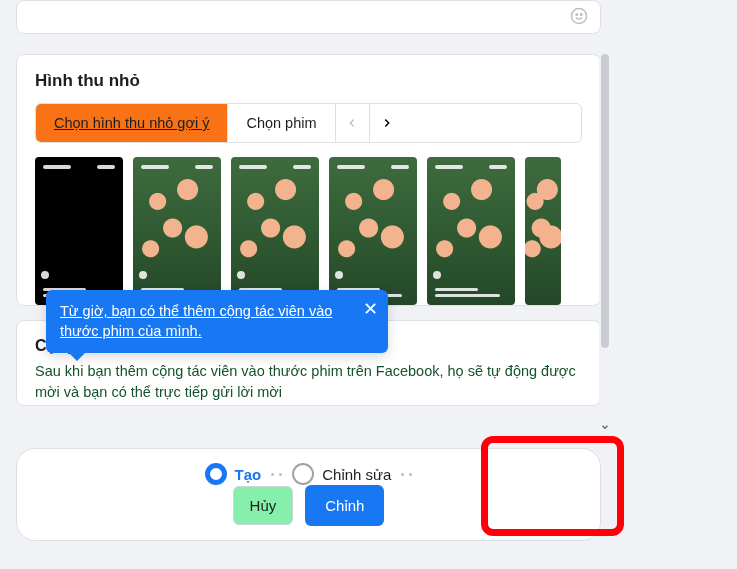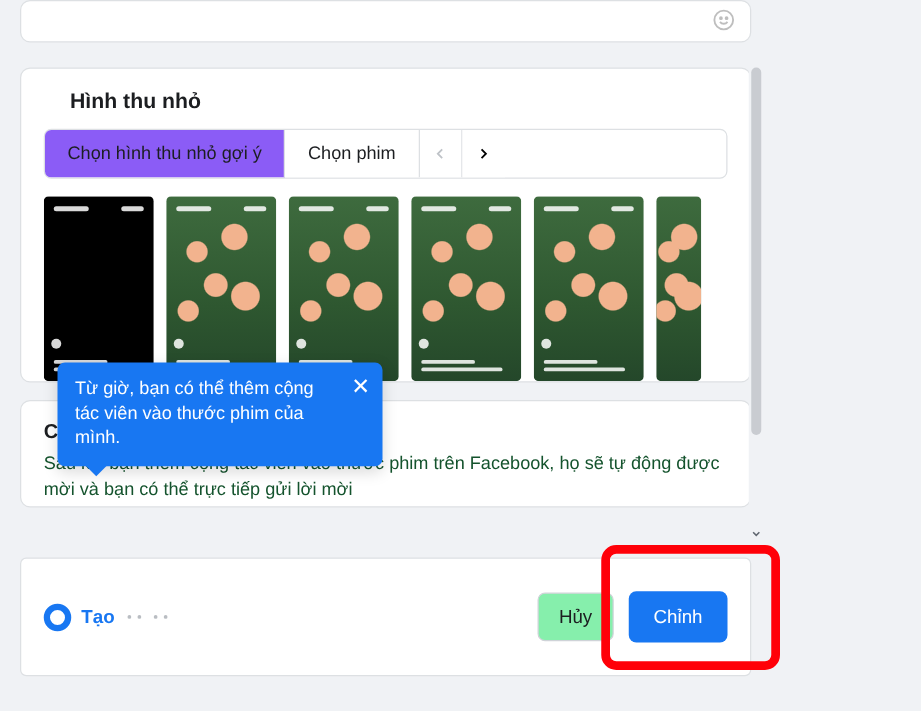--- a/index.html
+++ b/index.html
@@ -4,24 +4,24 @@
 <style>
   * { box-sizing: border-box; margin: 0; padding: 0; }
   body { font-family: -apple-system, BlinkMacSystemFont, "Segoe UI", Helvetica, Arial, sans-serif; background: #f0f2f5; width: 737px; height: 569px; overflow: hidden; position: relative; }
   .page { padding: 0 16px; display: flex; flex-direction: column; height: 100%; position: relative; }
   .scroll-region { position: absolute; left: 16px; right: 136px; top: 0; bottom: 0; }
   .card-top { background: #fff; border: 1px solid #dde0e3; border-radius: 8px; height: 34px; margin-top: 0; margin-bottom: 20px; position: relative; }
   .card-top-inner { position: absolute; right: 12px; top: 6px; }
   .faint-icon { width: 18px; height: 18px; opacity: .25; }
 
   .card { background: #fff; border: 1px solid #dde0e3; border-radius: 8px; padding: 16px 18px 0 18px; }
-  .section-title { font-size: 17px; font-weight: 700; color: #1c1e21; margin-bottom: 12px; margin-left: 21px; }
+  .section-title { font-size: 17px; font-weight: 700; color: #1c1e21; margin-bottom: 12px; }
   .tabs { display: flex; align-items: stretch; border: 1px solid #dde0e3; border-radius: 6px; overflow: hidden; margin-bottom: 14px; height: 40px; }
   .tab { display: flex; align-items: center; justify-content: center; padding: 0 18px; font-size: 14.5px; color: #1c1e21; cursor: pointer; border-right: 1px solid #dde0e3; background: #fff; white-space: nowrap; }
-  .tab.active { background: #8b5cf6; font-weight: 400; }
+  .tab.active { background: #f97316; font-weight: 400; text-decoration: underline; }
   .tab:last-of-type { border-right: 1px solid #dde0e3; }
   .tab-nav { width: 34px; flex: 0 0 34px; display: flex; align-items: center; justify-content: center; border-right: 1px solid #dde0e3; background: #fff; cursor: pointer; }
   .tab-nav.disabled { color: #bfc3c8; }
   .tab-nav-end { border-right: none; }
   .chev { width: 14px; height: 14px; }
 
   .thumbs { display: flex; gap: 10px; overflow: hidden; }
   .thumb { flex: 0 0 auto; width: 88px; height: 148px; border-radius: 4px; position: relative; overflow: hidden; }
   .thumb .ov-top { position: absolute; top: 8px; left: 8px; right: 8px; display: flex; justify-content: space-between; }
   .thumb .bar { height: 4px; width: 28px; background: rgba(255,255,255,.85); border-radius: 2px; }
@@ -47,21 +47,21 @@
 
   .collab-card { margin-top: 14px; }
   .collab-title { display: flex; align-items: center; gap: 6px; font-size: 16px; font-weight: 700; color: #1c1e21; margin-bottom: 6px; }
   .info-icon { width: 14px; height: 14px; background: #1c1e21; color: #fff; border-radius: 50%; display: inline-flex; align-items: center; justify-content: center; font-size: 10px; font-weight: 700; font-style: italic; }
   .collab-desc { font-size: 14.5px; color: #14532d; line-height: 1.45; max-height: 40px; overflow: hidden; }
 
   .vscroll { position: absolute; right: 126px; top: 54px; bottom: 156px; width: 12px; background: #f0f2f5; }
   .vscroll .thumb-bar { position: absolute; left: 2px; right: 2px; top: 0; height: 82%; background: #c9ccd1; border-radius: 6px; }
   .vscroll .arrow-down { position: absolute; left: 0; right: 0; bottom: -22px; height: 16px; display: flex; align-items: center; justify-content: center; }
 
-  .footer { position: absolute; left: 16px; right: 136px; bottom: 28px; background: #fff; border: 1px solid #dde0e3; border-radius: 5px; padding: 26px 18px; display: flex; align-items: center; justify-content: space-between; }
+  .footer { position: absolute; left: 16px; right: 136px; bottom: 28px; background: #fff; border: 1px solid #dde0e3; border-radius: 19px; padding: 14px 18px; display: flex; align-items: center; justify-content: space-between; flex-direction: column; }
   .steps { display: flex; align-items: center; gap: 10px; }
   .step { display: flex; align-items: center; gap: 8px; }
   .circ { width: 22px; height: 22px; border-radius: 50%; border: 2px solid #9da3a9; }
   .step.active .circ { border: 5px solid #1877f2; }
   .step.active .lbl { color: #1877f2; font-weight: 600; }
   .lbl { font-size: 15px; color: #1c1e21; }
   .dots { display: flex; gap: 5px; }
   .dot-sep { width: 3px; height: 3px; background: #b9bdc2; border-radius: 50%; }
   .actions { display: flex; align-items: center; gap: 12px; }
   .btn-secondary { background: #86efac; border: 1px solid #cfd3d8; border-radius: 6px; padding: 10px 16px; font-size: 15px; color: #1c1e21; cursor: pointer; }
@@ -164,21 +164,21 @@
               <div class="ln s"></div>
               <div class="ln l"></div>
             </div>
         </div>
         <div class="thumb" style="width:36px;">
           <div class="tree"></div>
         </div>
       </div>
     </div>
 
-    <div class="tooltip" style="left:30px; top:290px; width:260px;">
+    <div class="tooltip" style="left:30px; top:290px; width:342px;text-decoration:underline;">
       <span>Từ giờ, bạn có thể thêm cộng tác viên vào thước phim của mình.</span>
       <span class="close">✕</span>
     </div>
 
     <div class="card collab-card" style="padding-bottom:4px;">
       <div class="collab-title">
         <span>Cộng tác viên</span>
         <span class="info-icon">i</span>
       </div>
       <div class="collab-desc">Sau khi bạn thêm cộng tác viên vào thước phim trên Facebook, họ sẽ tự động được mời và bạn có thể trực tiếp gửi lời mời</div>
@@ -198,20 +198,24 @@
   <div class="footer">
     <div class="steps">
       <div class="step active">
         <div class="circ"></div>
         <div class="lbl">Tạo</div>
       </div>
       <div class="dots">
           <div class="dot-sep"></div>
           <div class="dot-sep"></div>
         </div>
+      <div class="step">
+        <div class="circ"></div>
+        <div class="lbl">Chỉnh sửa</div>
+      </div>
       <div class="dots">
           <div class="dot-sep"></div>
           <div class="dot-sep"></div>
         </div>
     </div>
     <div class="actions">
       <button class="btn-secondary">Hủy</button>
       <button class="btn-primary">Chỉnh</button>
     </div>
   </div>

